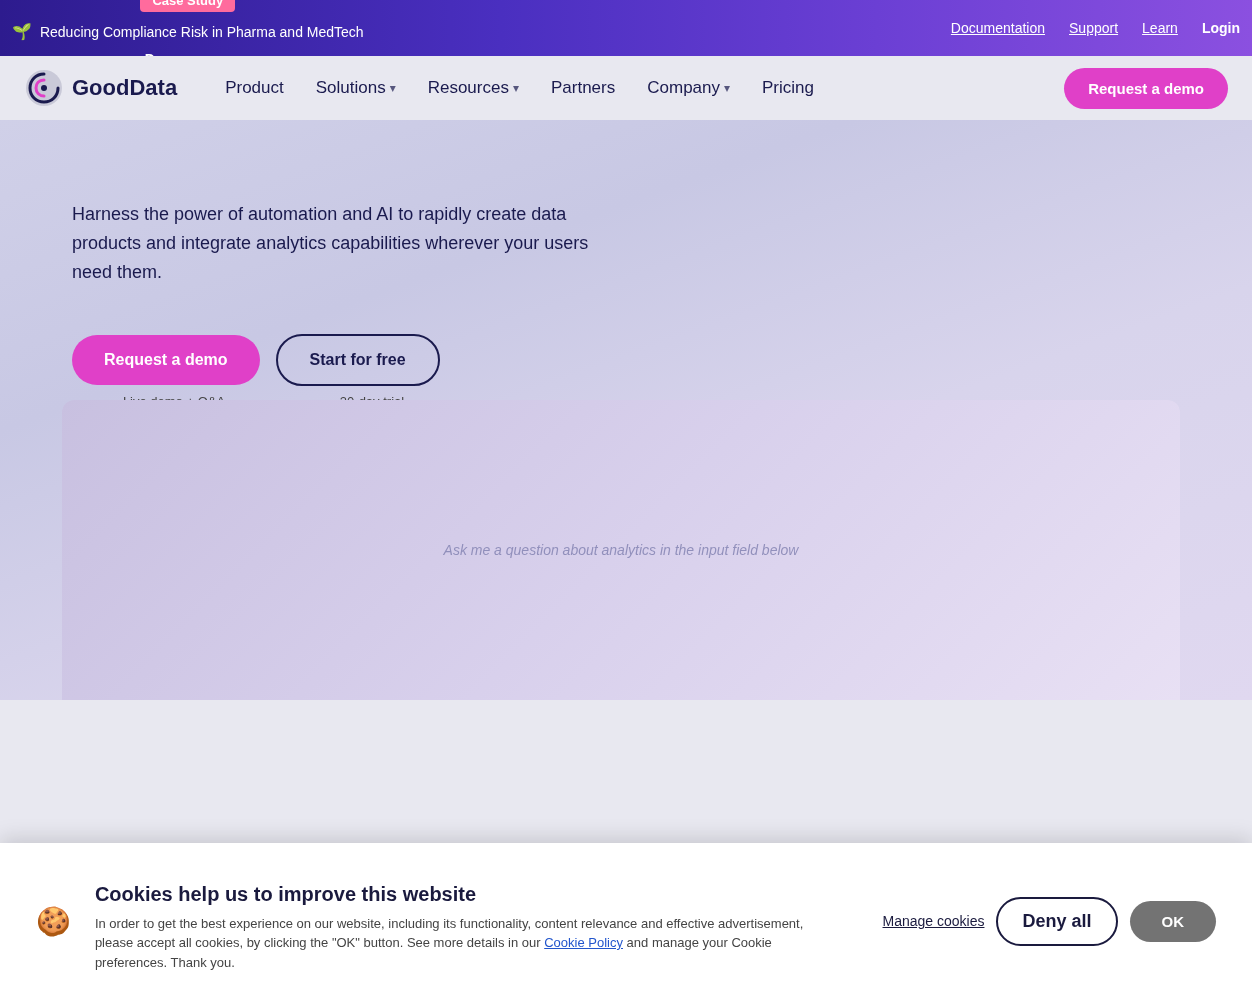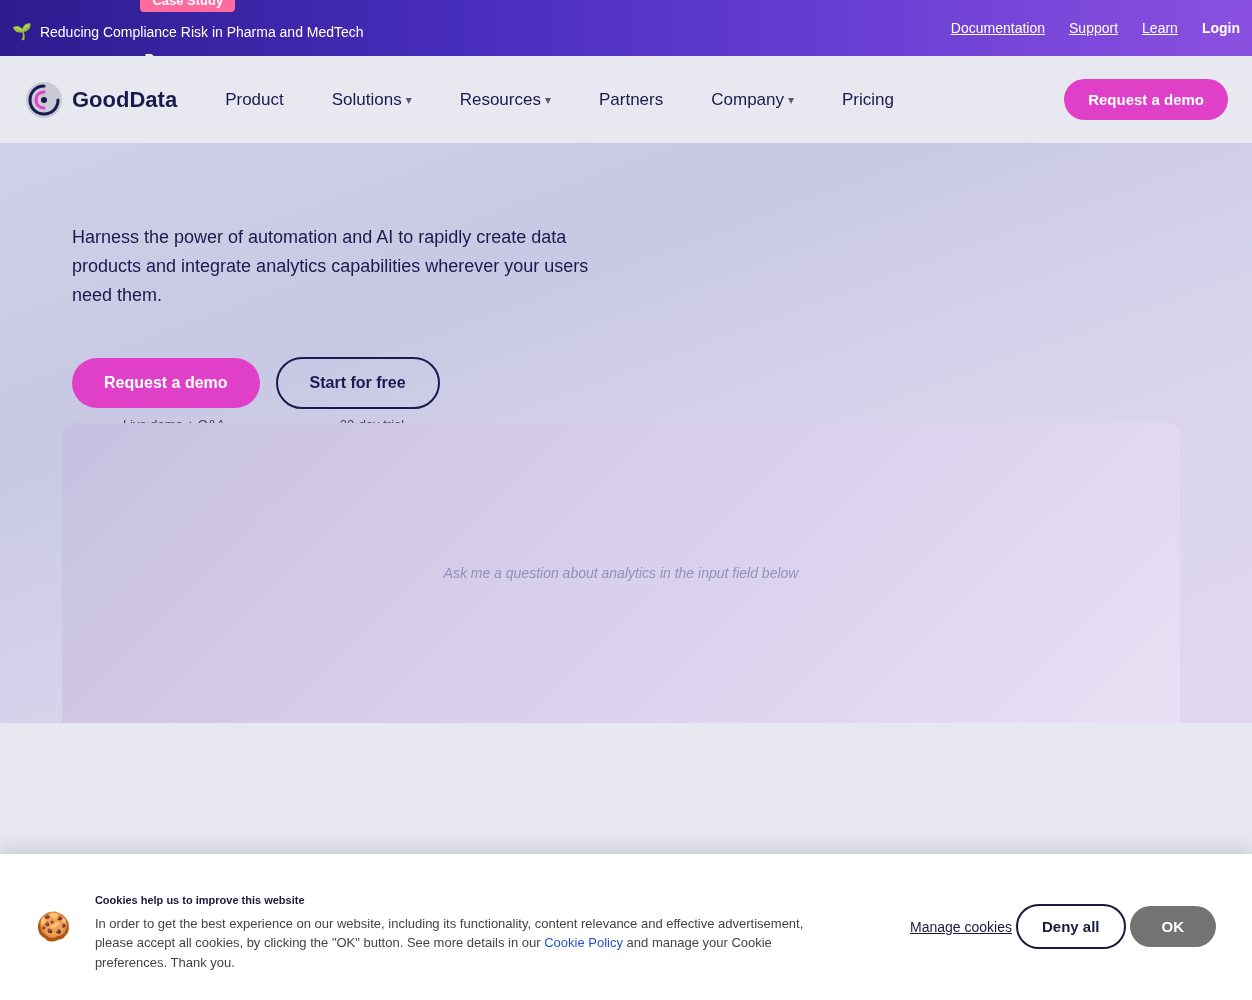--- a/index.html
+++ b/index.html
@@ -65,42 +65,42 @@
       font-weight: 600;
       cursor: pointer;
     }
 
     
     .navbar {
       background: #e8e8f0;
       display: flex;
       align-items: center;
       padding: 0 24px;
-      height: 87px;
+      height: 64px;
       position: relative;
     }
     .logo-area {
       display: flex;
       align-items: center;
       gap: 8px;
       cursor: pointer;
     }
     .logo-icon {
       width: 40px;
       height: 40px;
     }
     .logo-text {
       font-size: 22px;
       font-weight: 700;
       color: #1a1a4e;
     }
     .nav-links {
       display: flex;
       align-items: center;
-      gap: 48px;
+      gap: 32px;
       margin-left: 48px;
     }
     .nav-item {
       color: #1a1a4e;
       font-size: 17px;
       font-weight: 500;
       cursor: pointer;
       display: flex;
       align-items: center;
       gap: 4px;
@@ -210,53 +210,54 @@
       z-index: 1000;
     }
     .cookie-icon {
       font-size: 28px;
       flex-shrink: 0;
     }
     .cookie-content {
       flex: 1;
     }
     .cookie-title {
-      font-size: 11px;
+      font-size: 20px;
       font-weight: 700;
       color: #1a1a3e;
       margin-bottom: 8px;
       margin-top: 12px;
     }
     .cookie-text {
       font-size: 13px;
       color: #444;
       line-height: 1.5;
     }
     .cookie-link {
       color: #2255cc;
+      text-decoration: underline;
       cursor: pointer;
     }
     .cookie-actions {
       display: flex;
       align-items: center;
-      gap: 4px;
+      gap: 12px;
       flex-shrink: 0;
       margin-left: 48px;
     }
     .manage-cookies-link {
       font-size: 14px;
       color: #1a1a3e;
       text-decoration: underline;
       cursor: pointer;
       white-space: nowrap;
     }
     .deny-btn {
       background: white;
       color: #1a1a3e;
-      font-size: 15px;
+      font-size: 18px;
       font-weight: 600;
       padding: 12px 24px;
       border-radius: 30px;
       border: 2px solid #1a1a3e;
       cursor: pointer;
       white-space: nowrap;
     }
     .ok-btn {
       background: #737373;
       color: white;

